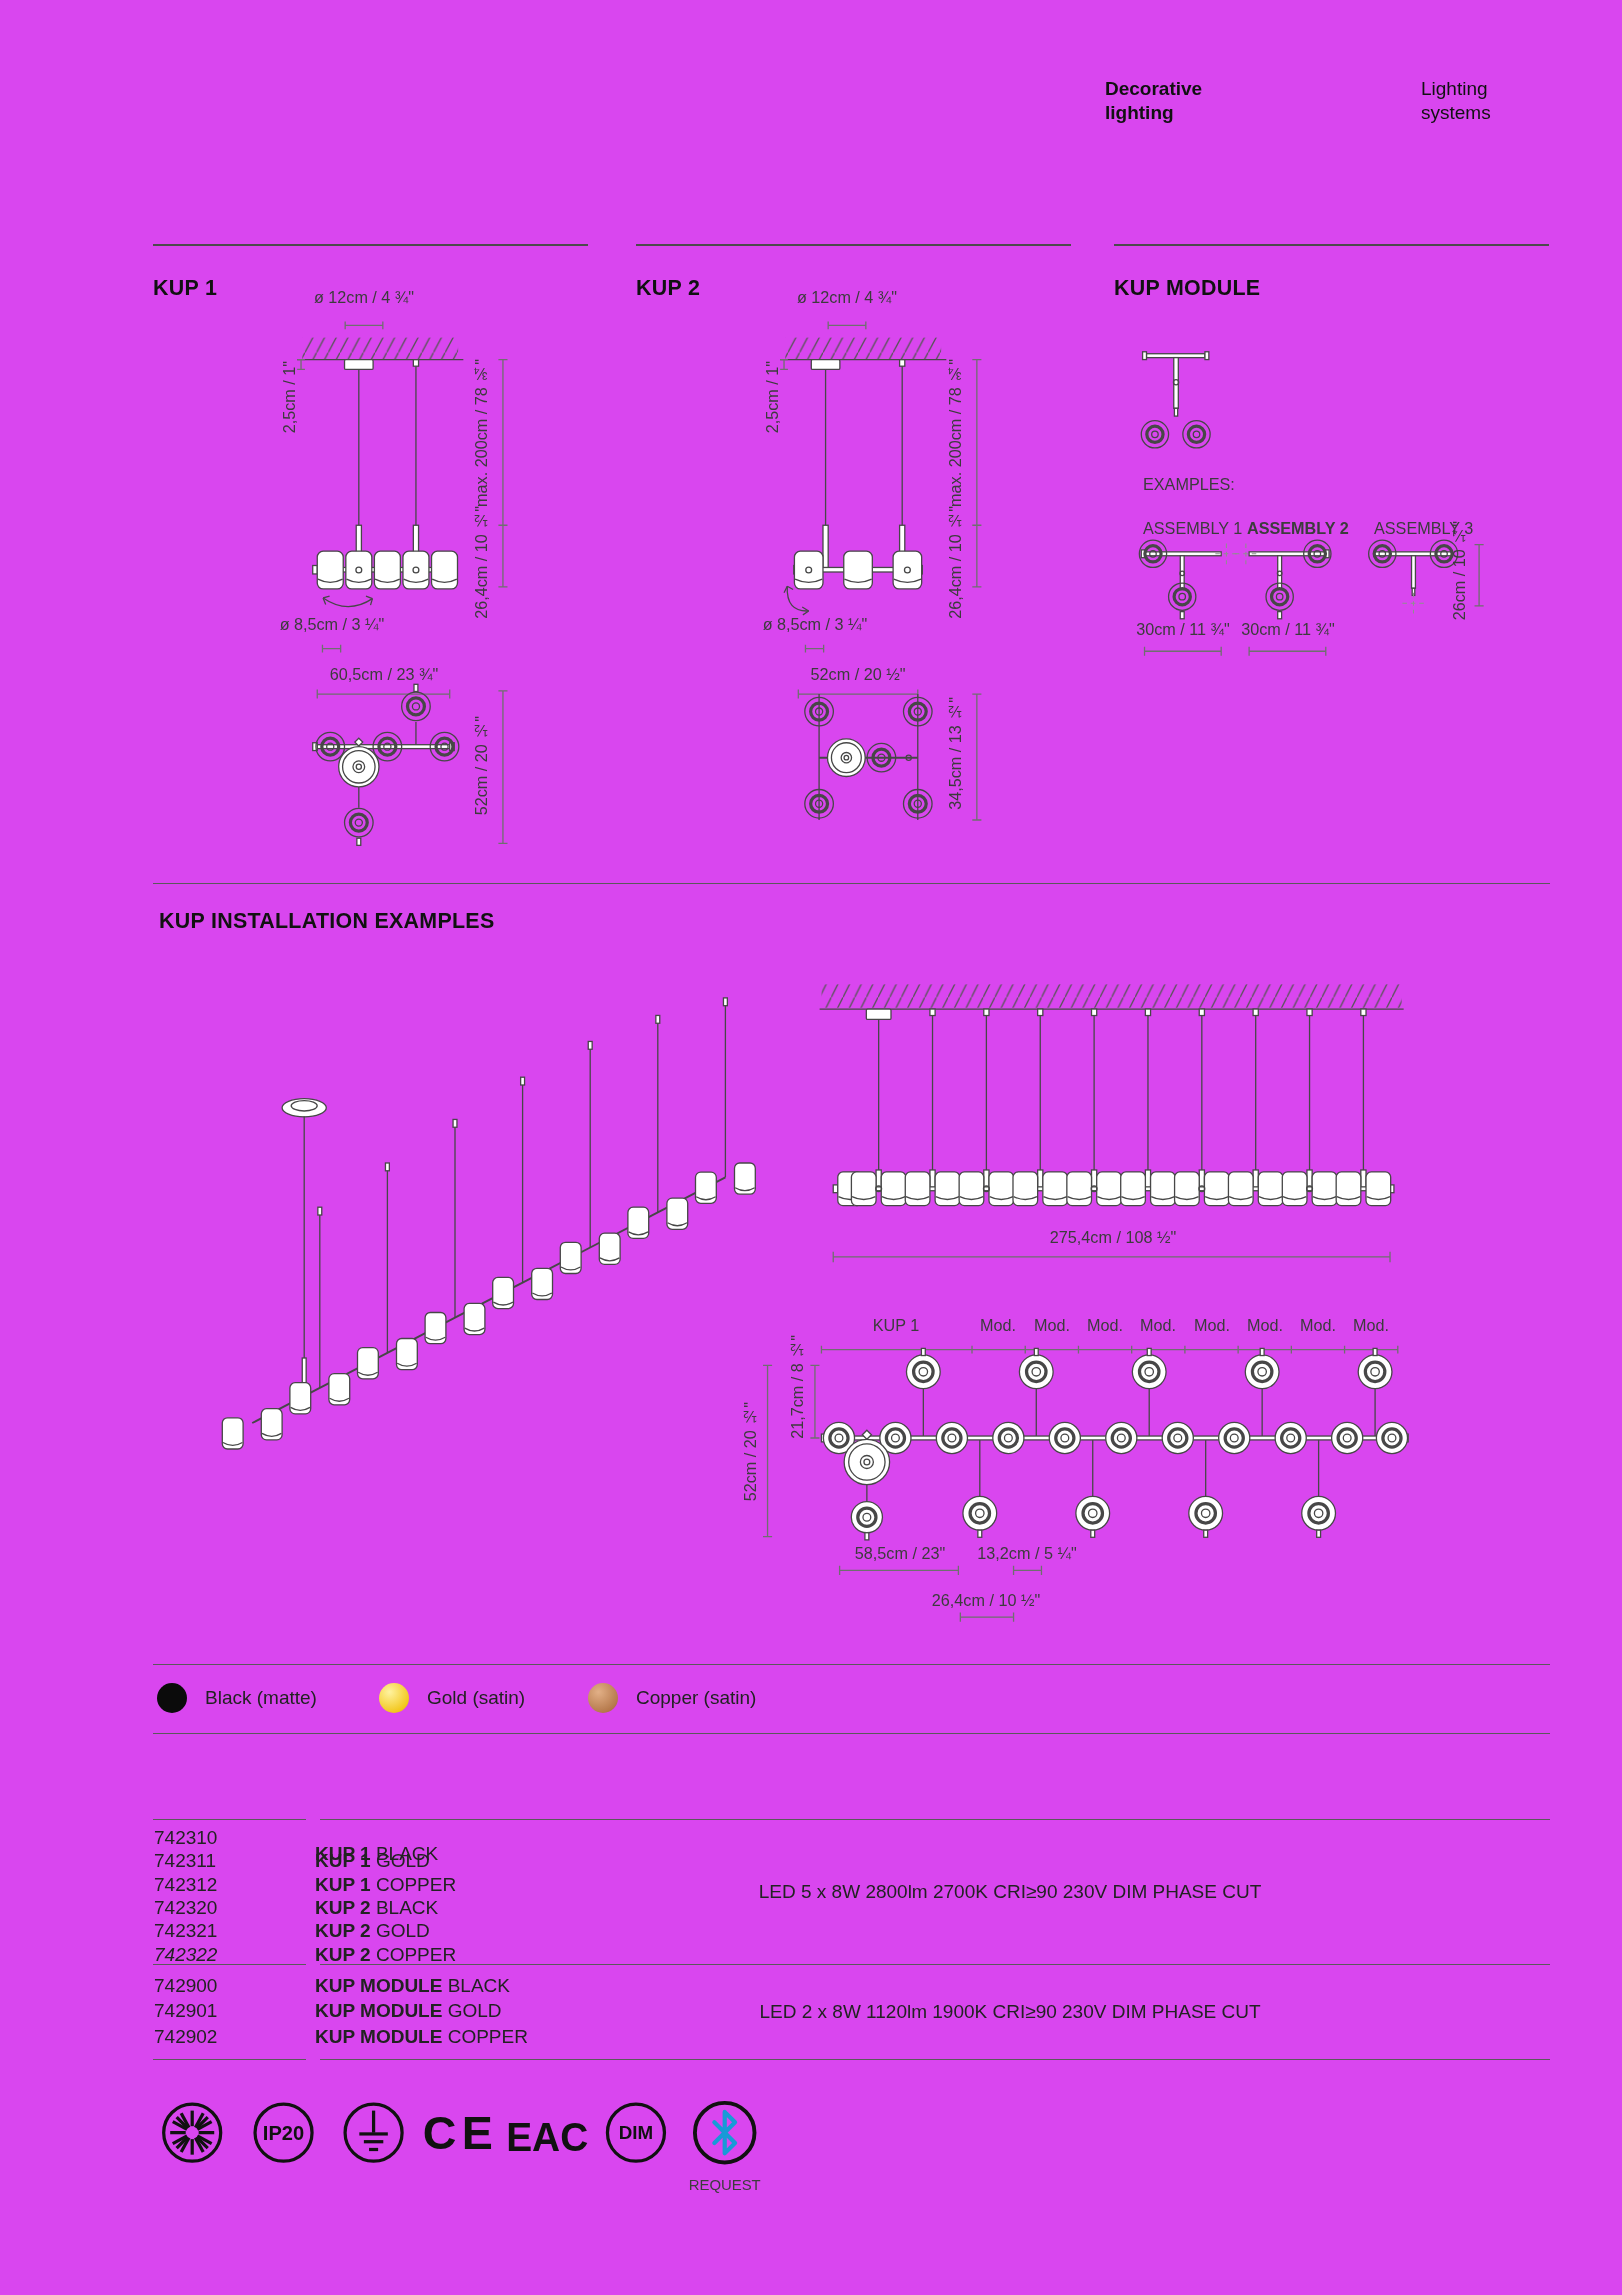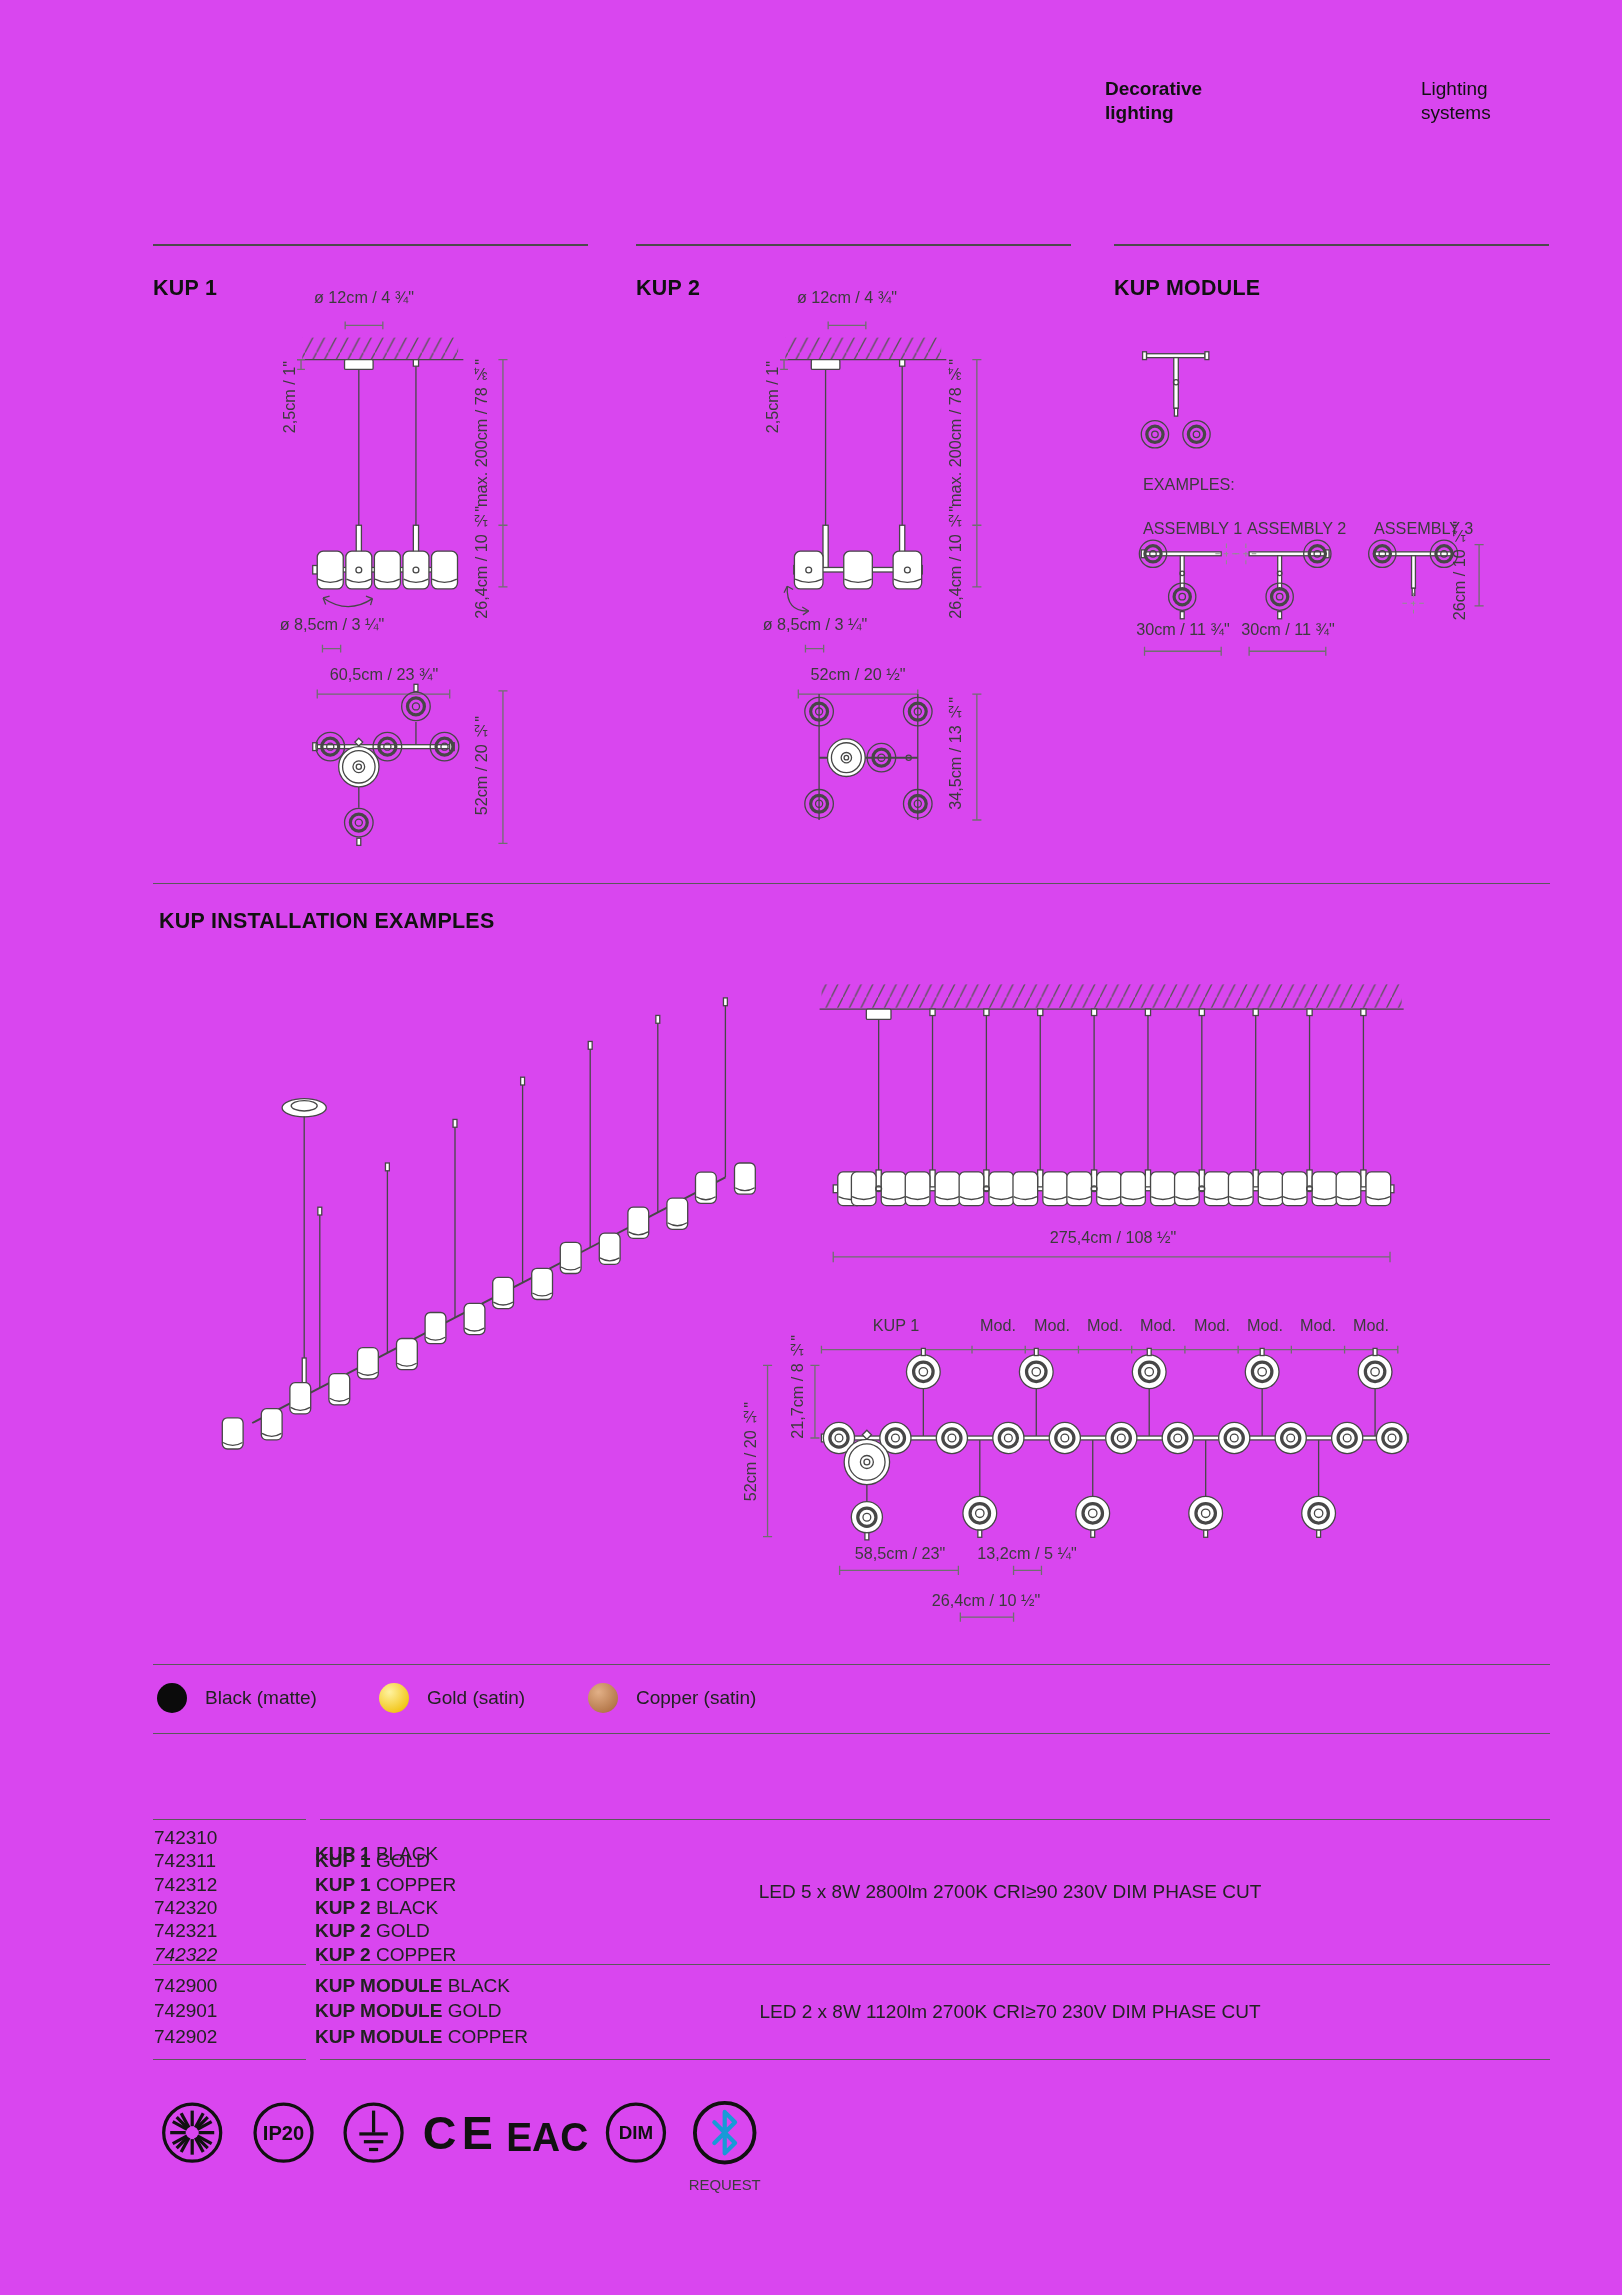--- a/index.html
+++ b/index.html
@@ -249,21 +249,21 @@
       <rect x="459" y="465" width="4" height="11" class="lnw"></rect>
       <path d="M444 488 H478 M461 472 V504" class="dash"></path>
 
       <path d="M47 555 V569 M47 562 H165 M165 555 V569" class="dim"></path>
       <path d="M208 555 V569 M208 562 H326 M326 555 V569" class="dim"></path>
       <path d="M555 398 H569 M562 398 V492 M555 492 H569" class="dim"></path>
     </svg>
 
     <div class="lbl" style="left:29px;top:190px;">EXAMPLES:</div>
     <div class="lbl" style="left:29px;top:234px;">ASSEMBLY 1</div>
-    <div class="lbl" style="left:133px;top:234px;">ASSEMBLY 2</div>
+    <div class="lbl" style="left:133px;top:234px;font-weight:bold;">ASSEMBLY 2</div>
     <div class="lbl" style="left:260px;top:234px;">ASSEMBLY 3</div>
     <div class="lbl c" style="left:69px;top:335px;">30cm / 11 ¾"</div>
     <div class="lbl c" style="left:174px;top:335px;">30cm / 11 ¾"</div>
     <div class="vl" style="left:337px;top:235px;">26cm / 10 ¼"</div>
   </div>
 
   <div class="rule2" style="left:153px;top:883px;width:1397px;"></div>
 
   <div class="ttl" style="left:159px;top:909px;">KUP INSTALLATION EXAMPLES</div>
 
@@ -526,21 +526,21 @@
 
   <div class="rule2" style="left:153px;top:1964px;width:153px;"></div>
   <div class="rule2" style="left:320px;top:1964px;width:1230px;"></div>
 
   <div class="tbl" style="left:154px;top:1975px;">742900</div>
   <div class="tbl" style="left:315px;top:1975px;"><span class="bold">KUP MODULE</span>&nbsp;<span>BLACK</span></div>
   <div class="tbl" style="left:154px;top:2000px;">742901</div>
   <div class="tbl" style="left:315px;top:2000px;"><span class="bold">KUP MODULE</span>&nbsp;<span>GOLD</span></div>
   <div class="tbl" style="left:154px;top:2026px;">742902</div>
   <div class="tbl" style="left:315px;top:2026px;"><span class="bold">KUP MODULE</span>&nbsp;<span>COPPER</span></div>
-  <div class="tbl c" style="left:1010px;top:2001px;">LED 2 x 8W 1120lm 2700K CRI≥70 230V DIM PHASE CUT</div>
+  <div class="tbl c" style="left:1010px;top:2001px;">LED 2 x 8W 1120lm 1900K CRI≥90 230V DIM PHASE CUT</div>
 
   <div class="rule2" style="left:153px;top:2059px;width:153px;"></div>
   <div class="rule2" style="left:320px;top:2059px;width:1230px;"></div>
 
   <svg class="draw" style="left:149px;top:2086px;" width="650" height="149" viewBox="0 0 1000 230">
 
     <g>
       <circle cx="65" cy="72" r="44" stroke="#111" stroke-width="5" fill="none"></circle>
       <g stroke="#111" stroke-width="5">
         <line x1="65" y1="38" x2="65" y2="62"></line>

